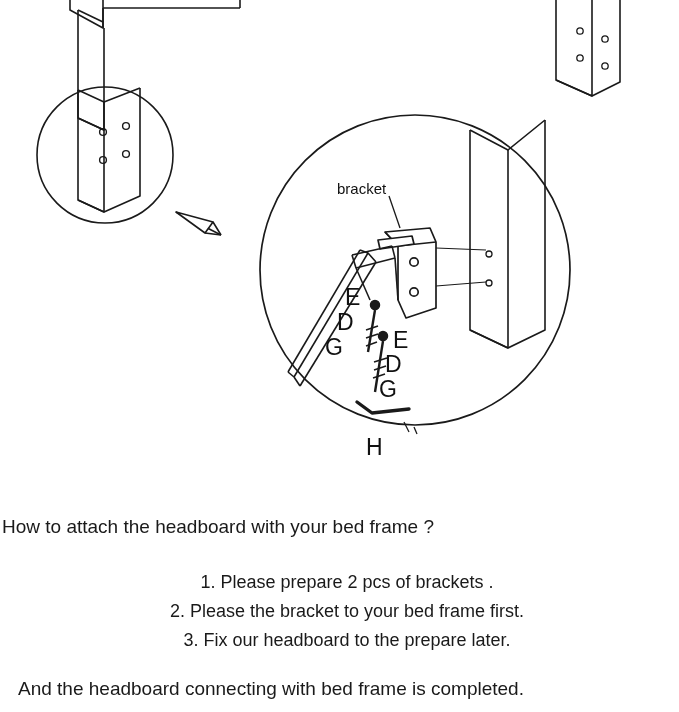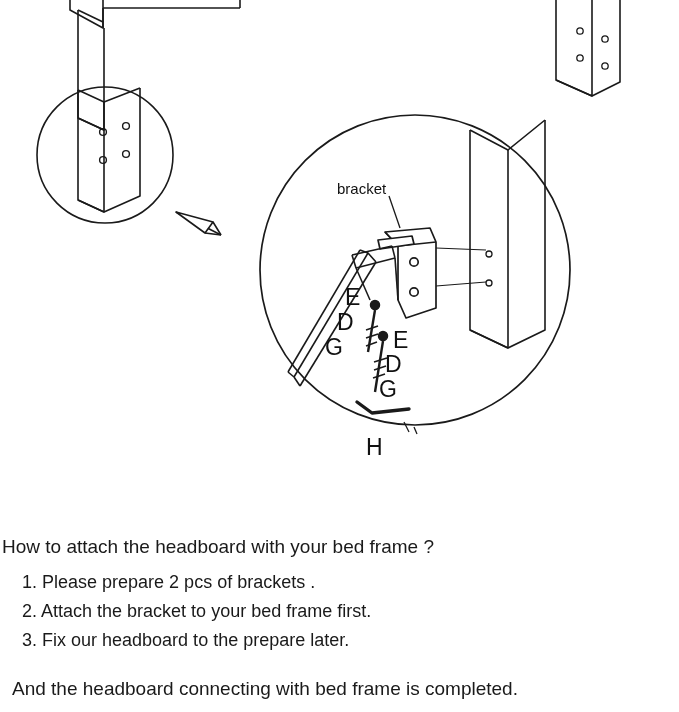--- a/index.html
+++ b/index.html
@@ -33,43 +33,44 @@
     position: absolute;
     left: 0;
     top: 500px;
     width: 679px;
     height: 212px;
     padding: 0;
   }
   .question {
     position: absolute;
     left: 2px;
-    top: 36px;
+    top: 16px;
     font-size: 19px;
     color: #1a1a1a;
     white-space: nowrap;
   }
   .steps {
     position: absolute;
     left: 22px;
     top: 68px;
     width: 650px;
   }
   .step {
     font-size: 18px;
     color: #1a1a1a;
     line-height: 29px;
     white-space: nowrap;
+    text-align: center;
   }
   .step .num {
     display: inline;
   }
   .conclusion {
     position: absolute;
-    left: 12px;
+    left: 18px;
     top: 178px;
     font-size: 19px;
     color: #1a1a1a;
     white-space: nowrap;
   }
 </style>
 </head>
 <body>
 
 <div id="diagram-area">
@@ -216,21 +217,21 @@
 <div id="text-area">
   <div class="question">How to attach the headboard with your bed frame ?</div>
 
   <div class="steps">
     <div class="step">
       <span class="num">1.</span>
       <span class="txt">Please prepare 2 pcs of brackets .</span>
     </div>
     <div class="step">
       <span class="num">2.</span>
-      <span class="txt">Attach  the bracket to your bed frame first.</span>
+      <span class="txt">Please  the bracket to your bed frame first.</span>
     </div>
     <div class="step">
       <span class="num">3.</span>
       <span class="txt">Fix our headboard  to the prepare later.</span>
     </div>
   </div>
 
   <div class="conclusion">And the headboard connecting with bed frame is completed.</div>
 </div>
 

